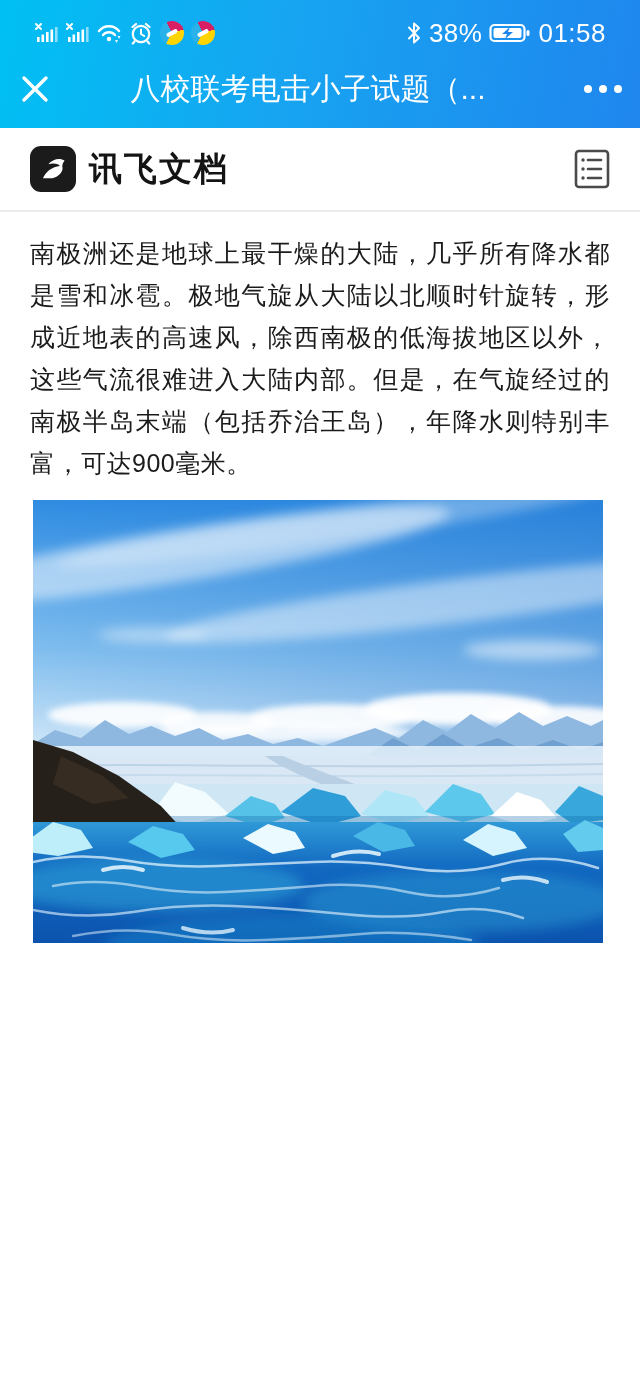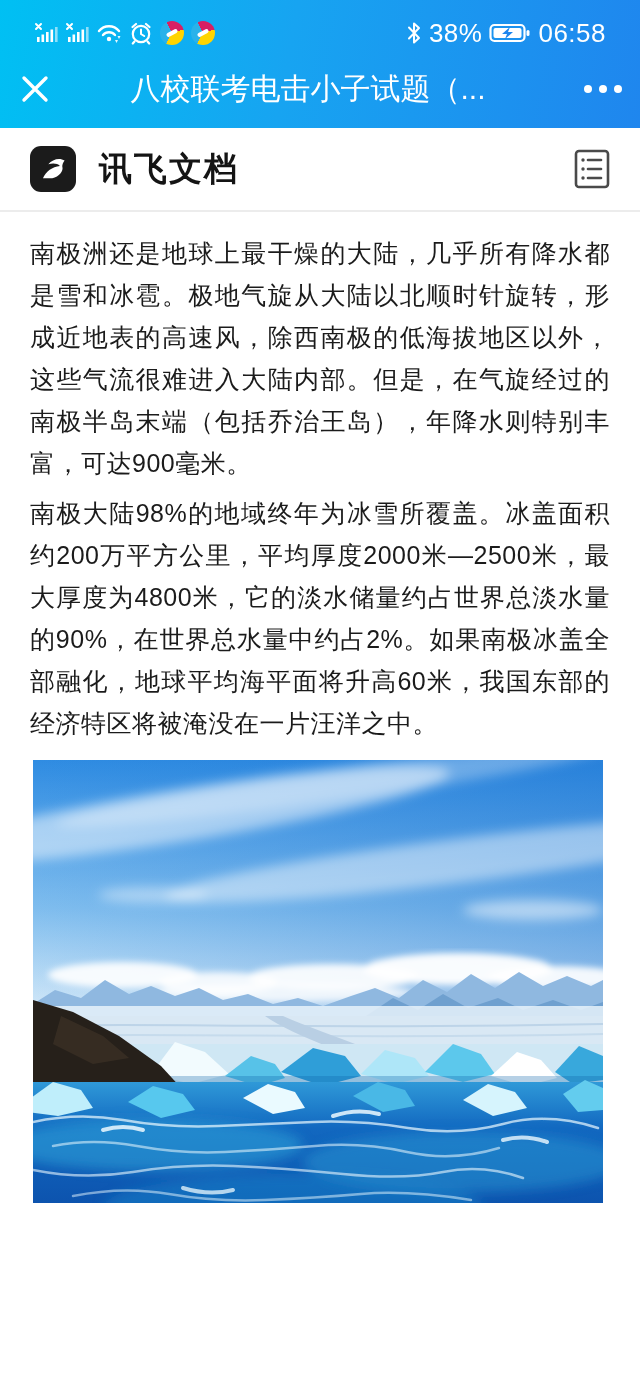--- a/index.html
+++ b/index.html
@@ -19,21 +19,21 @@
   .nav-title { flex:1; text-align:center; font-size:30px; color:#fff; white-space:nowrap; overflow:hidden; }
   .close-btn { width:34px; height:34px; display:flex; align-items:center; justify-content:center; }
   .more-btn { display:flex; gap:7px; align-items:center; width:58px; justify-content:flex-end; }
   .more-btn i { width:8px; height:8px; border-radius:50%; background:#fff; }
 
   
   .doc-header { height:84px; background:#fff; display:flex; align-items:center;
                 padding:0 30px; border-bottom:2px solid #ececec; }
   .logo { width:46px; height:46px; background:#1b1b1b; border-radius:11px;
           display:flex; align-items:center; justify-content:center; }
-  .brand { font-size:33px; font-weight:700; color:#141414; margin-left:23px; letter-spacing:2px; }
+  .brand { font-size:33px; font-weight:700; color:#141414; margin-left:13px; letter-spacing:2px; }
   .outline-btn { margin-left:auto; display:flex; align-items:center; }
 
   
   .content { padding:20px 30px 0 30px; }
   .content p { font-size:25px; line-height:42px; color:#1b1b1b; text-align:justify;
                letter-spacing:.5px; margin:0 0 8px 0; }
   .photo-wrap { margin:16px 0 0 3px; width:570px; height:443px; overflow:hidden; background:#9cc6e8; }
 </style>
 </head>
 <body>
@@ -85,21 +85,21 @@
       <svg width="16" height="24" viewBox="0 0 16 24">
         <polyline points="3,6.5 13,17 8,21.5 8,2.5 13,7 3,17.5" fill="none" stroke="#fff" stroke-width="2" stroke-linejoin="round" stroke-linecap="round"></polyline>
       </svg>
       <span class="sb-text">38%</span>
       <svg width="42" height="22" viewBox="0 0 42 22">
         <rect x="1.5" y="3" width="34" height="16" rx="4" stroke="#fff" stroke-width="2.2" fill="none"></rect>
         <rect x="4.5" y="6" width="28" height="10" rx="2" fill="#fff"></rect>
         <polygon points="21,5 13,12 18,12 16,17 24,10 19,10" fill="#1f86ee"></polygon>
         <rect x="37.5" y="8" width="3" height="6" rx="1.5" fill="#fff"></rect>
       </svg>
-      <span class="sb-text">06:58</span>
+      <span class="sb-text">01:58</span>
     </div>
   </div>
   <div class="nav-bar">
     <div class="close-btn">
       <svg width="30" height="30" viewBox="0 0 30 30">
         <path d="M4 4 L26 26 M26 4 L4 26" stroke="#fff" stroke-width="3.4" stroke-linecap="round"></path>
       </svg>
     </div>
     <div class="nav-title">八校联考电击小子试题（...</div>
     <div class="more-btn">
@@ -127,21 +127,20 @@
           <line x1="14" y1="20" x2="27" y2="20"></line>
         <circle cx="9" cy="29" r="1.7" stroke="none"></circle>
           <line x1="14" y1="29" x2="27" y2="29"></line>
       </g>
     </svg>
   </div>
 </div>
 
 <div class="content">
   <p>南极洲还是地球上最干燥的大陆，几乎所有降水都是雪和冰雹。极地气旋从大陆以北顺时针旋转，形成近地表的高速风，除西南极的低海拔地区以外，这些气流很难进入大陆内部。但是，在气旋经过的南极半岛末端（包括乔治王岛），年降水则特别丰富，可达900毫米。</p>
-  <p>南极大陆98%的地域终年为冰雪所覆盖。冰盖面积约200万平方公里，平均厚度2000米—2500米，最大厚度为4800米，它的淡水储量约占世界总淡水量的90%，在世界总水量中约占2%。如果南极冰盖全部融化，地球平均海平面将升高60米，我国东部的经济特区将被淹没在一片汪洋之中。</p>
 
   <div class="photo-wrap">
     <svg width="570" height="477" viewBox="0 0 570 477">
       <defs>
         <linearGradient id="skyG" x1="0" y1="0" x2="0" y2="1">
           <stop offset="0" stop-color="#2f8ce2"></stop>
             <stop offset=".55" stop-color="#7fbdee"></stop>
             <stop offset="1" stop-color="#e2f0fa"></stop>
         </linearGradient>
         <linearGradient id="skyTint" x1="0" y1="0" x2="1" y2="0">

